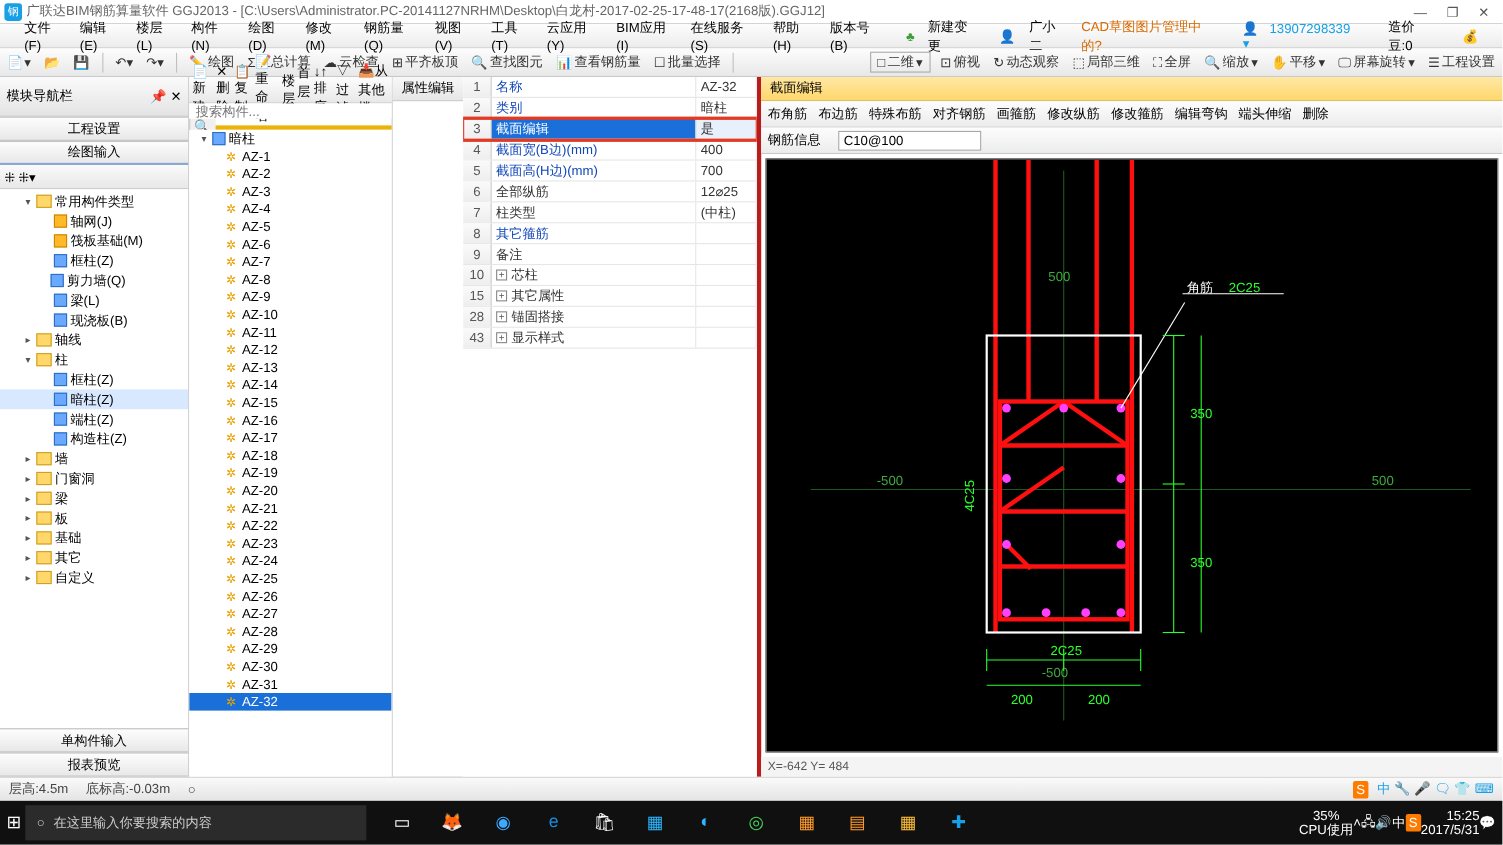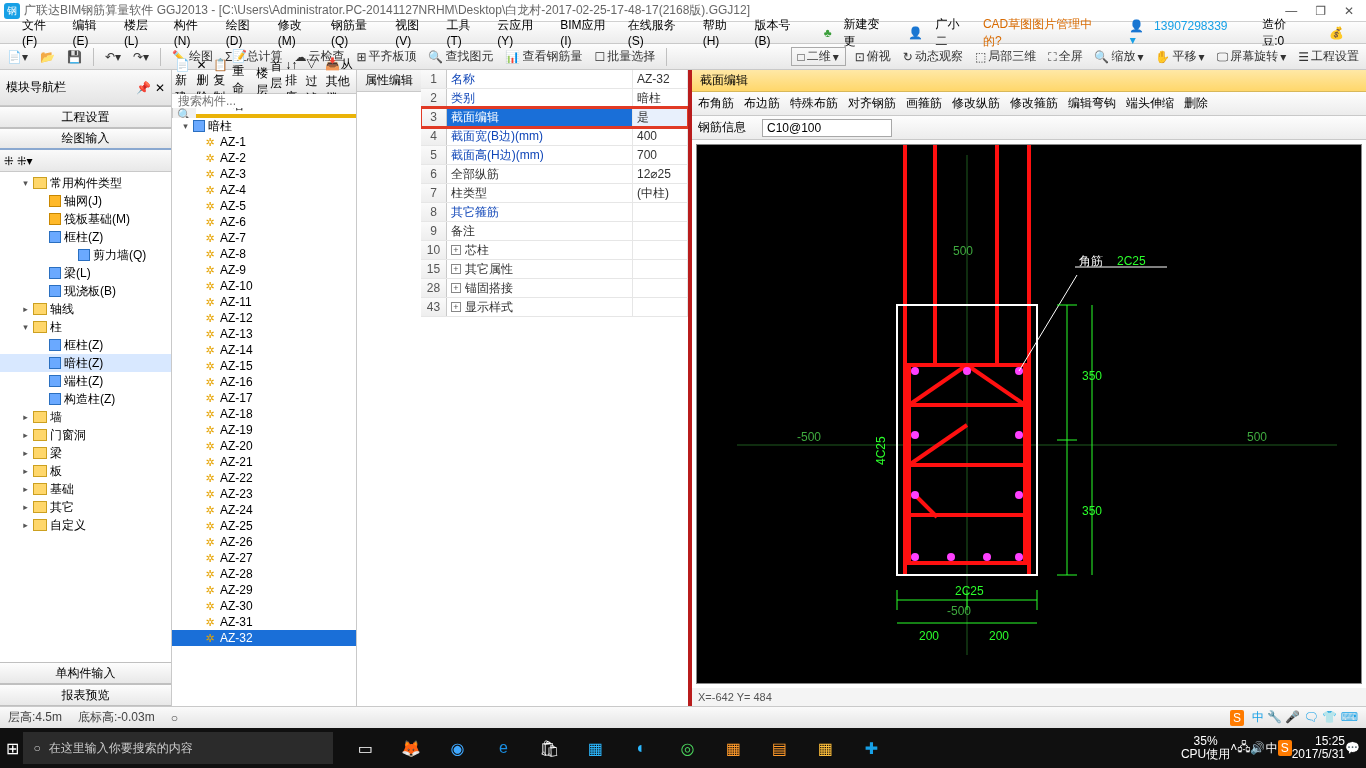--- a/index.html
+++ b/index.html
@@ -163,21 +163,21 @@
         <div class="tree-row" style="padding-left: 36px;">
           <span class="expander"></span>
           <span class="node-ico" style="background:#ffb929;border:1px solid #c88700"></span>
           <span>筏板基础(M)</span>
         </div>
         <div class="tree-row" style="padding-left: 36px;">
           <span class="expander"></span>
           <span class="node-ico" style="background:#6aa9ff;border:1px solid #2a6fc0"></span>
           <span>框柱(Z)</span>
         </div>
-        <div class="tree-row" style="padding-left: 33px; margin-left: 32px;">
+        <div class="tree-row" style="padding-left: 33px;">
           <span class="expander"></span>
           <span class="node-ico" style="background:#6aa9ff;border:1px solid #2a6fc0"></span>
           <span>剪力墙(Q)</span>
         </div>
         <div class="tree-row" style="padding-left: 36px;">
           <span class="expander"></span>
           <span class="node-ico" style="background:#6aa9ff;border:1px solid #2a6fc0"></span>
           <span>梁(L)</span>
         </div>
         <div class="tree-row" style="padding-left: 36px;">

